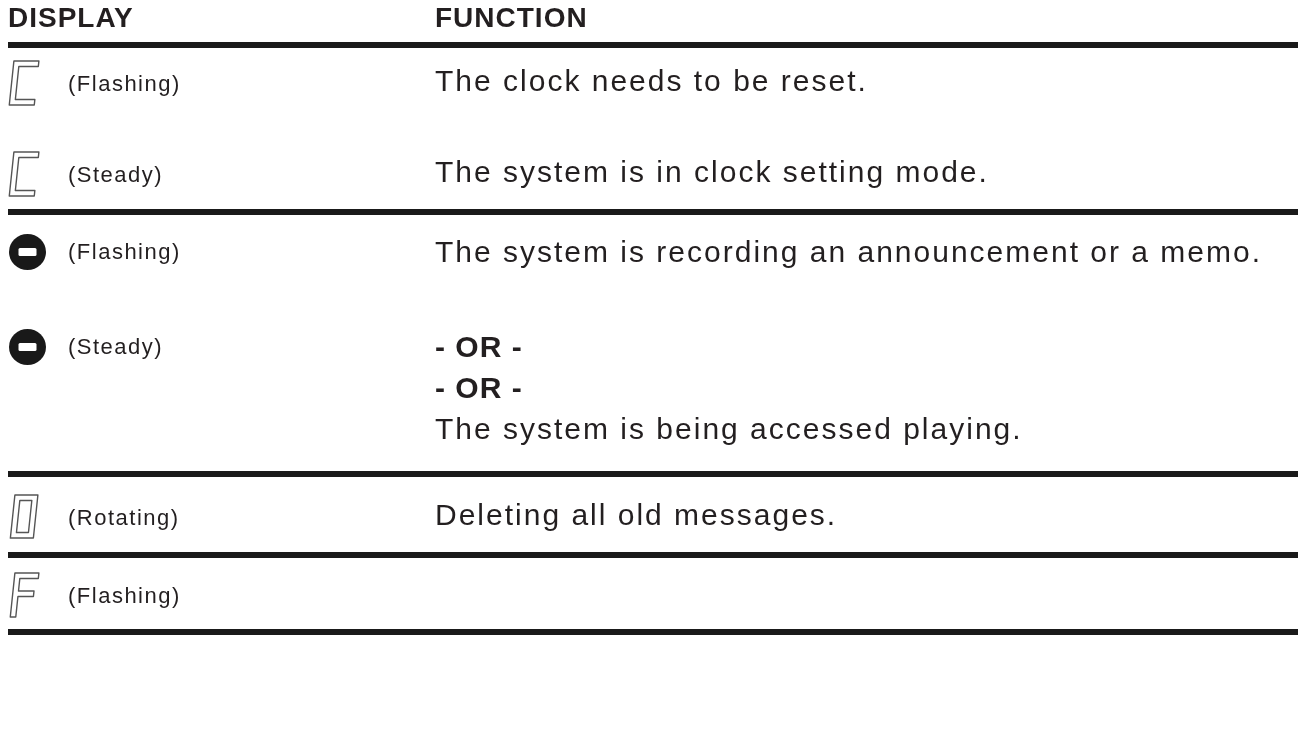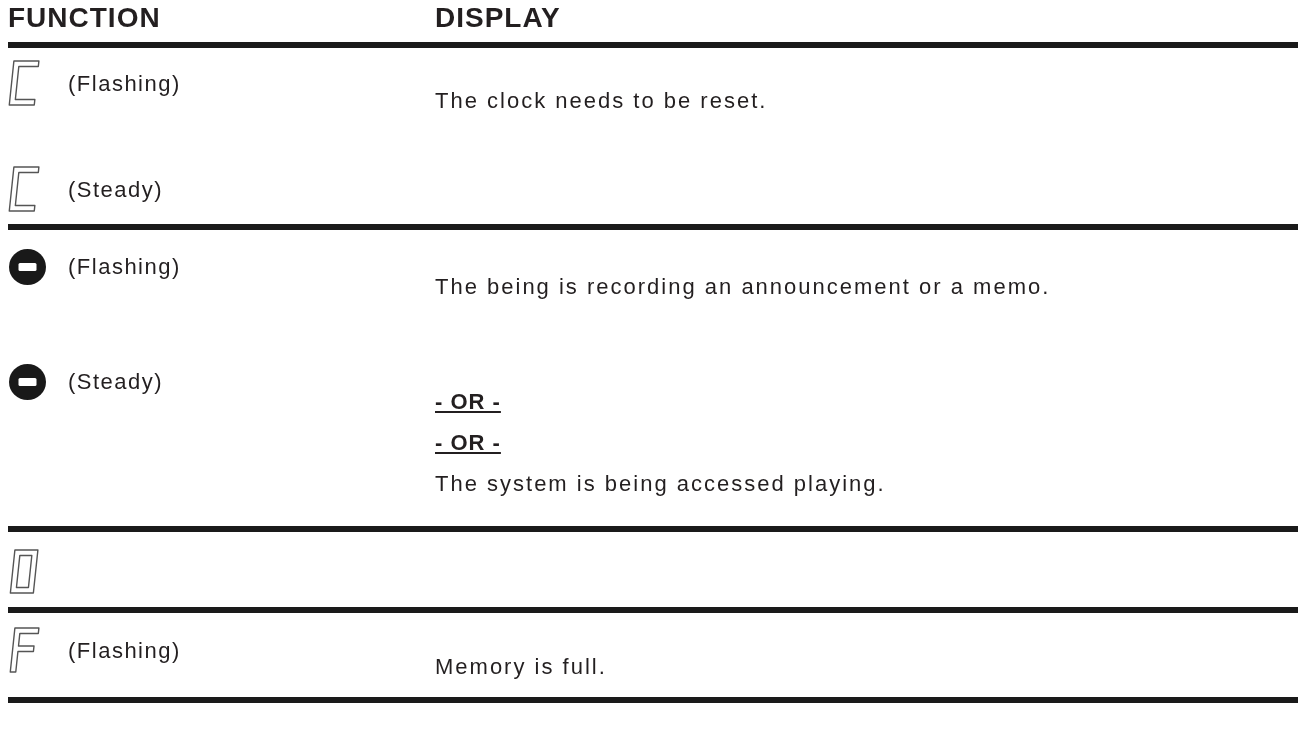--- a/index.html
+++ b/index.html
@@ -39,32 +39,32 @@
   .display-cell{
     display:flex;align-items:center;gap:14px;
   }
   .icon-slot{
     width:46px;display:flex;align-items:center;justify-content:flex-start;
     flex:0 0 46px;
   }
   .state-label{
     font-size:22px;letter-spacing:1.5px;line-height:41px;white-space:nowrap;
   }
-  .function-cell{font-size:22px;letter-spacing:2px;margin-top:20px;}
+  .function-cell{font-size:30px;letter-spacing:2px;}
   .function-cell .line{line-height:41px;}
-  .function-cell .line.bold{font-weight:bold;letter-spacing:1px;text-decoration:underline;}
+  .function-cell .line.bold{font-weight:bold;letter-spacing:1px;}
   svg{display:block;}
 </style>
 </head>
 <body>
 
 <div class="table">
   <div class="hdr-row">
+    <div class="hdr-cell">DISPLAY</div>
     <div class="hdr-cell">FUNCTION</div>
-    <div class="hdr-cell">DISPLAY</div>
   </div>
   <div class="rule"></div>
   <div id="groups">
       <div class="group g1">
   <div class="row">
     <div class="display-cell">
       <span class="icon-slot">
   <svg width="36" height="46" viewBox="0 0 36 46">
     <g transform="translate(5,0) skewX(-6)">
       <path d="M1,1 H26 V6.5 H6.5 V39.5 H26 V45 H1 Z" fill="#ffffff" stroke="#555" stroke-width="1.4" stroke-linejoin="round"></path>
@@ -82,36 +82,39 @@
     <div class="display-cell">
       <span class="icon-slot">
   <svg width="36" height="46" viewBox="0 0 36 46">
     <g transform="translate(5,0) skewX(-6)">
       <path d="M1,1 H26 V6.5 H6.5 V39.5 H26 V45 H1 Z" fill="#ffffff" stroke="#555" stroke-width="1.4" stroke-linejoin="round"></path>
     </g>
   </svg>
 </span>
       <span class="state-label">(Steady)</span>
     </div>
+    <div class="function-cell">
+            <div class="line">The system is in clock setting mode.</div>
+          </div>
   </div>
 </div>
       <div class="rule"></div>
       <div class="group g2">
   <div class="row">
     <div class="display-cell">
       <span class="icon-slot">
   <svg width="40" height="38" viewBox="0 0 40 38">
     <ellipse cx="19.5" cy="19" rx="18.5" ry="18" fill="#191919"></ellipse>
     <rect x="10.5" y="15" width="18" height="8" rx="1.5" fill="#ffffff"></rect>
   </svg>
 </span>
       <span class="state-label">(Flashing)</span>
     </div>
     <div class="function-cell">
-            <div class="line">The being is recording an announcement or a memo.</div>
+            <div class="line">The system is recording an announcement or a memo.</div>
           </div>
   </div>
 
   <div class="row">
     <div class="display-cell">
       <span class="icon-slot">
   <svg width="40" height="38" viewBox="0 0 40 38">
     <ellipse cx="19.5" cy="19" rx="18.5" ry="18" fill="#191919"></ellipse>
     <rect x="10.5" y="15" width="18" height="8" rx="1.5" fill="#ffffff"></rect>
   </svg>
@@ -129,36 +132,37 @@
       <div class="group g3">
   <div class="row">
     <div class="display-cell">
       <span class="icon-slot">
   <svg width="34" height="46" viewBox="0 0 34 46">
     <g transform="translate(6,0) skewX(-6)">
       <path fill-rule="evenodd" d="M1,1 H24 V44 H1 Z M6.5,6.5 H18.5 V38.5 H6.5 Z" fill="#ffffff" stroke="#555" stroke-width="1.4" stroke-linejoin="round"></path>
     </g>
   </svg>
 </span>
+      <span class="state-label">(Rotating)</span>
     </div>
+    <div class="function-cell">
+            <div class="line">Deleting all old messages.</div>
+          </div>
   </div>
 </div>
       <div class="rule"></div>
       <div class="group g4">
   <div class="row">
     <div class="display-cell">
       <span class="icon-slot">
   <svg width="34" height="48" viewBox="0 0 34 48">
     <g transform="translate(6,1) skewX(-6)">
       <path d="M1,1 H25 V6.5 H6.5 V19 H22 V24.5 H6.5 V45 H1 Z" fill="#ffffff" stroke="#555" stroke-width="1.4" stroke-linejoin="round"></path>
     </g>
   </svg>
 </span>
       <span class="state-label">(Flashing)</span>
     </div>
-    <div class="function-cell">
-            <div class="line">Memory is full.</div>
-          </div>
   </div>
 </div>
       <div class="rule"></div>
     </div>
 </div>
 
 </body></html>

